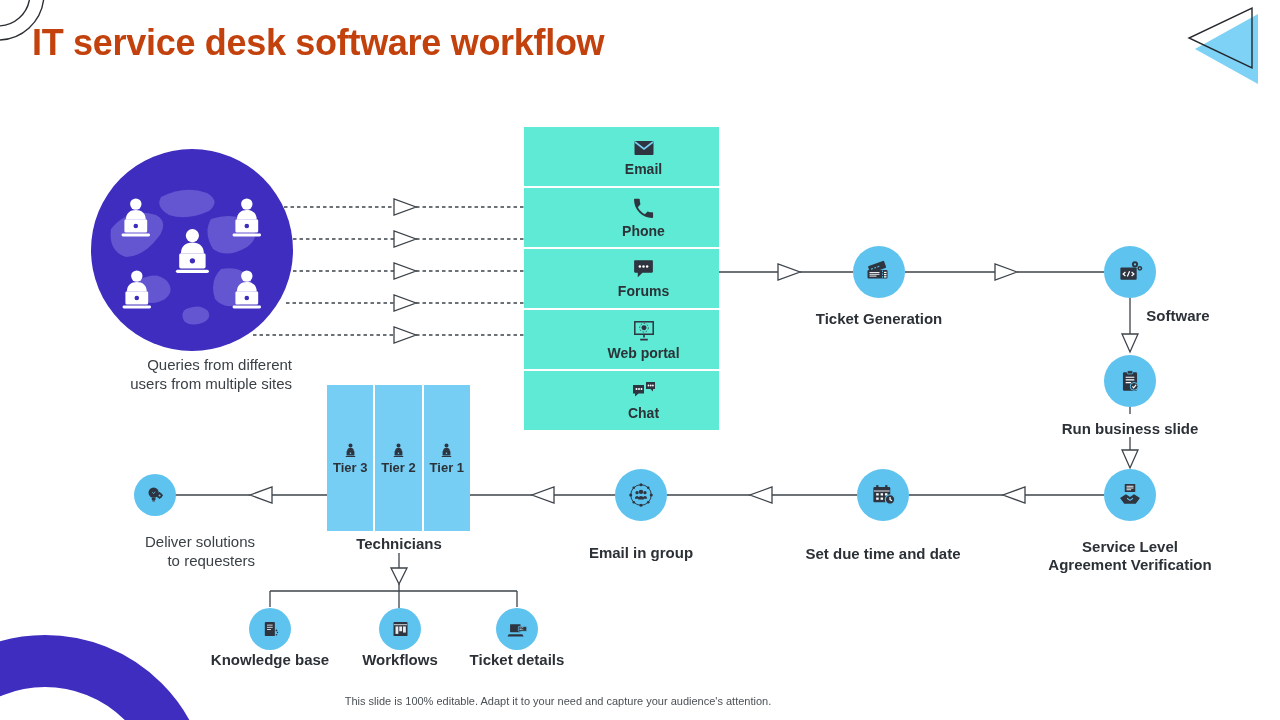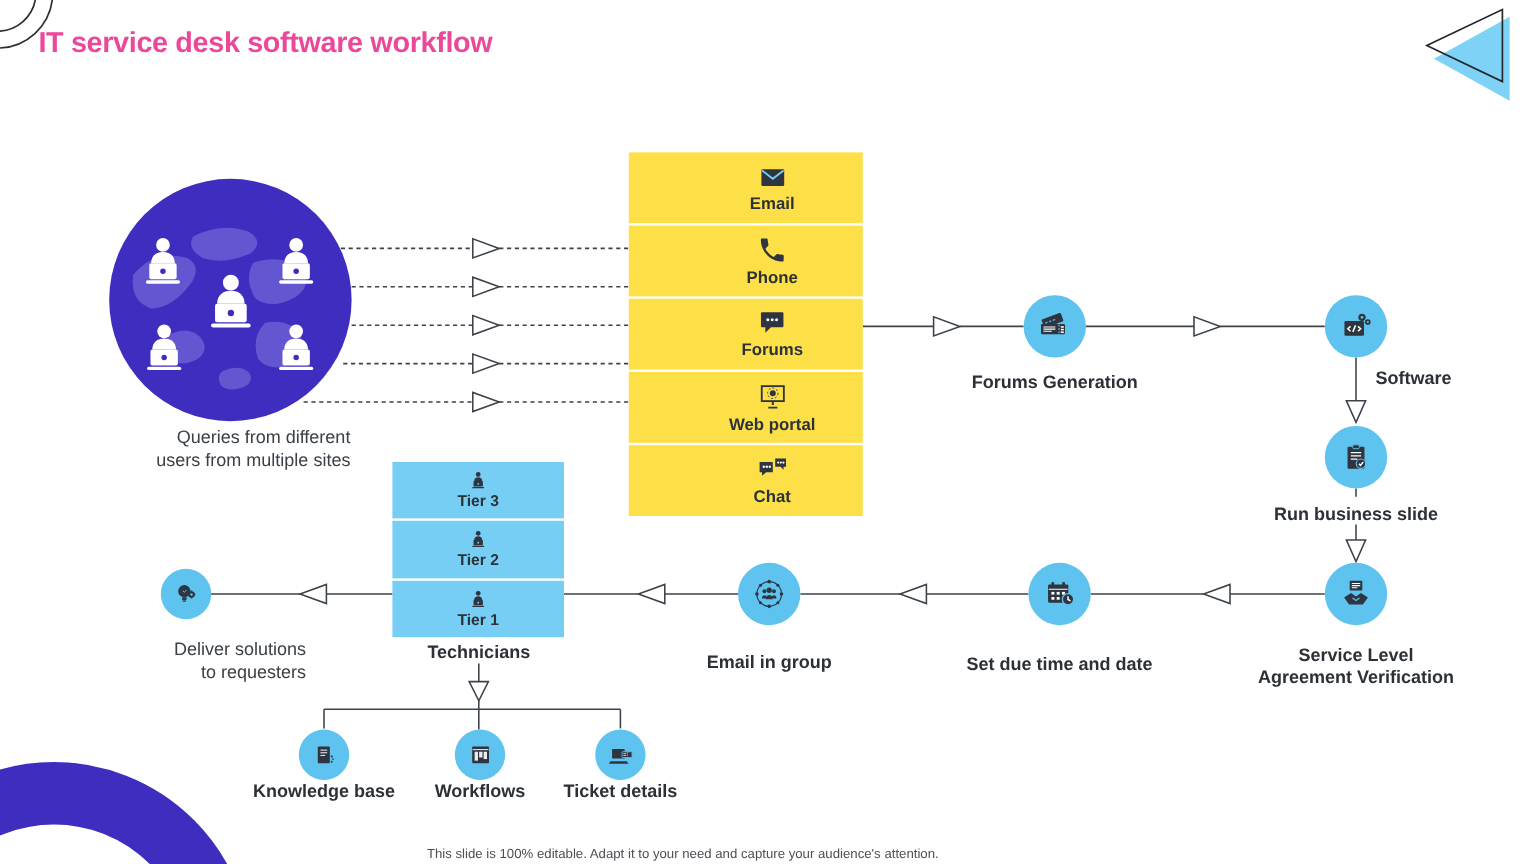--- a/index.html
+++ b/index.html
@@ -2,43 +2,43 @@
 <html><head>
 <meta charset="utf-8">
 <style>
   html,body{margin:0;padding:0;background:#e8e8e8;}
   .canvas{
     position:relative;width:1280px;height:720px;margin:0 auto;
     background:#ffffff;overflow:hidden;
     font-family:"Liberation Sans","DejaVu Sans",sans-serif;color:#2c3137;
   }
   
-  .title{position:absolute;left:32px;top:22px;margin:0;font-size:24px;font-weight:bold;
-         letter-spacing:-.3px;color:#ec4899;}
+  .title{position:absolute;left:32px;top:22px;margin:0;font-size:36px;font-weight:bold;
+         letter-spacing:-.3px;color:#c2410c;}
   .desc{position:absolute;left:32px;top:70px;width:1206px;margin:0;font-size:11.5px;
         line-height:1.45;color:#3f4449;}
-  .footer{position:absolute;left:0;top:695px;width:1116px;margin:11px;text-align:center;
+  .footer{position:absolute;left:0;top:695px;width:1116px;margin:0;text-align:center;
           font-size:11px;color:#4b5055;}
   
   .deco{position:absolute;pointer-events:none;}
   .ring{left:-120px;top:635px;width:330px;height:330px;border-radius:50%;
         border:52px solid #3e2dbf;box-sizing:border-box;}
   
   .users-circle{position:absolute;left:91px;top:149px;width:202px;height:202px;
                 border-radius:50%;background:#3e2dbf;overflow:hidden;}
   .users-circle svg{position:absolute;left:0;top:0;}
   
   .channels{position:absolute;left:524px;top:127px;width:195px;height:303px;
             display:flex;flex-direction:column;gap:2px;}
-  .channel{flex:1;background:#fde047;display:flex;flex-direction:column;
+  .channel{flex:1;background:#5eead4;display:flex;flex-direction:column;
            align-items:center;justify-content:center;gap:2px;padding-left:44px;}
   .channel .lbl{font-size:14px;font-weight:bold;color:#2c3238;}
   
   .tiers{position:absolute;left:327px;top:385px;width:143px;height:146px;
-         display:flex;flex-direction:column;gap:2px;}
+         display:flex;gap:2px;}
   .tier{flex:1;background:#76cef4;display:flex;flex-direction:column;
         align-items:center;justify-content:center;gap:1px;}
   .tier .lbl{font-size:13px;font-weight:bold;color:#2c3238;}
   
   .node{position:absolute;width:52px;height:52px;border-radius:50%;background:#5ec3ee;
         display:flex;align-items:center;justify-content:center;}
   .node.sm{width:42px;height:42px;}
   .nlabel{position:absolute;font-size:15px;font-weight:bold;color:#2c3137;
           text-align:center;line-height:1.2;width:220px;}
   .dlabel{position:absolute;font-size:15px;font-weight:normal;color:#3a4046;
@@ -225,21 +225,21 @@
         <path d="M7 8.8 h10" stroke="#5ec3ee" stroke-width="1" stroke-dasharray="2 1.4"></path>
       </g>
       <rect x="3.5" y="12" width="20" height="8.5" rx="1" fill="#2e3540"></rect>
       <path d="M18.5 12.5 v7.5" stroke="#5ec3ee" stroke-width="0.9" stroke-dasharray="1.6 1.2"></path>
       <path d="M5.5 14.5 h10 M5.5 16.3 h10 M5.5 18.1 h7" stroke="#ffffff" stroke-width="0.9"></path>
       <rect x="20" y="13.8" width="2.5" height="1.3" fill="#ffffff"></rect>
         <rect x="20" y="16" width="2.5" height="1.3" fill="#ffffff"></rect>
         <rect x="20" y="18.2" width="2.5" height="1.3" fill="#ffffff"></rect>
     </svg>
   </div>
-  <div class="nlabel" style="left:769px;top:310px">Forums Generation</div>
+  <div class="nlabel" style="left:769px;top:310px">Ticket Generation</div>
 
   <div class="node" style="left:1104px;top:246px">
     <svg class="ic" width="27" height="27" viewBox="0 0 24 24">
       <circle cx="16" cy="4.8" r="2.7" fill="#2e3540"></circle>
         <circle cx="16" cy="4.8" r="1" fill="#5ec3ee"></circle>
       <circle cx="20.3" cy="8.3" r="2.1" fill="#2e3540"></circle>
         <circle cx="20.3" cy="8.3" r="0.8" fill="#5ec3ee"></circle>
       <rect x="3" y="7.5" width="14.5" height="11" rx="1" fill="#2e3540"></rect>
       <path d="M7.5 11.5 l-2 1.8 2 1.8 M13 11.5 l2 1.8 -2 1.8 M11.2 10.8 l-2 4.8" fill="none" stroke="#ffffff" stroke-width="1.1"></path>
     </svg>

